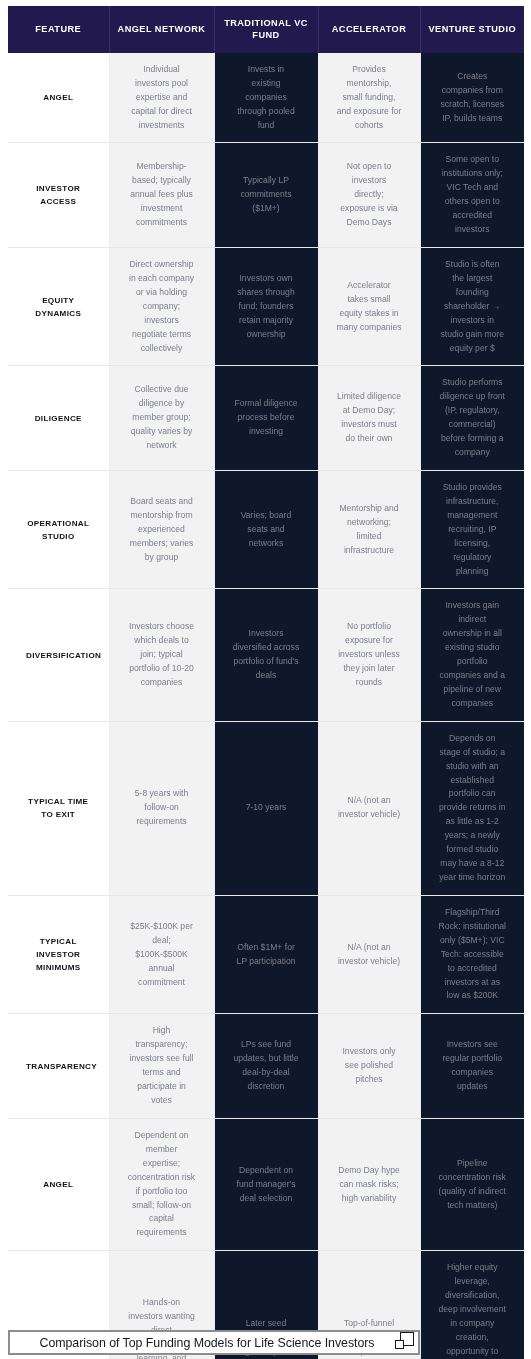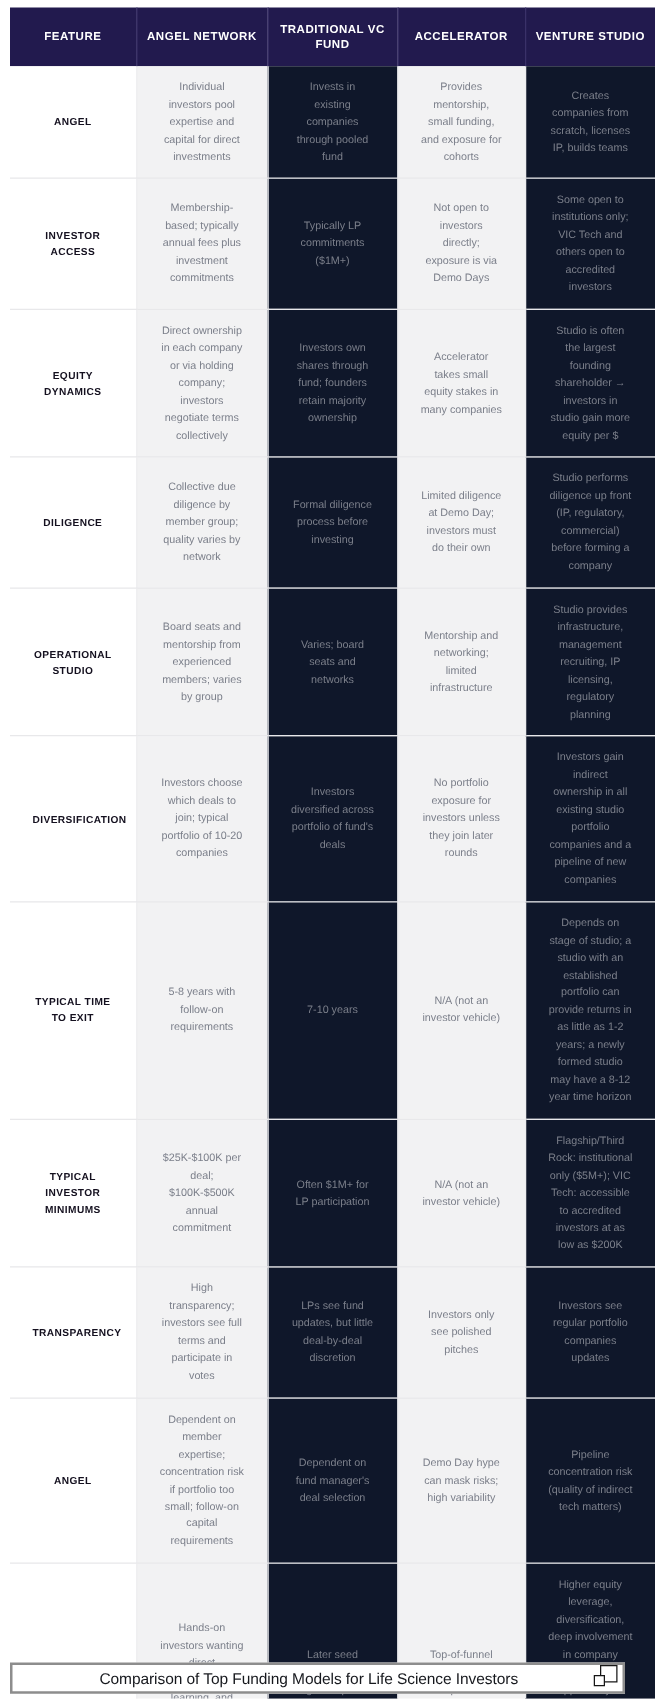--- a/index.html
+++ b/index.html
@@ -76,21 +76,21 @@
 
   
   tbody td.shaded { background: #f2f2f3; }
   tbody td.plain  { background: #0f172a; }
 
   
   .caption-bar {
     position: absolute;
     left: 8px;
     top: 1330px;
-    width: 492px;
+    width: 412px;
     height: 25px;
     background: #ffffff;
     border: 2px solid #8d8d8d;
     display: flex;
     align-items: center;
     justify-content: center;
     padding-right: 14px;
   }
 
   .caption-text {

